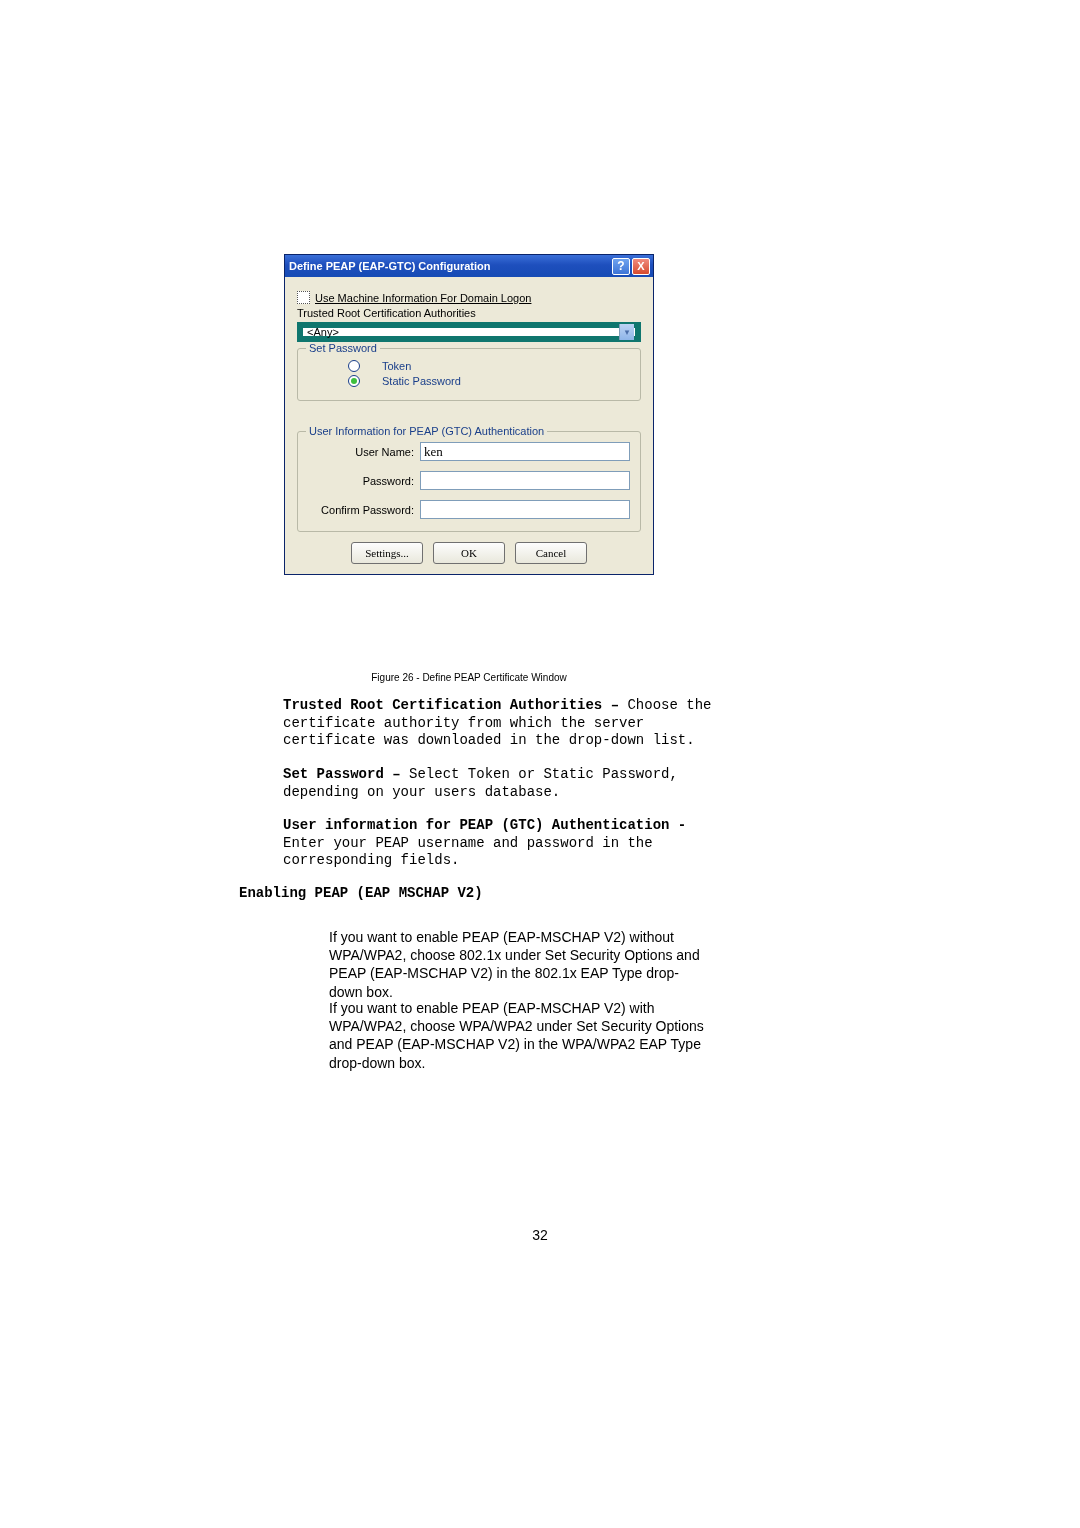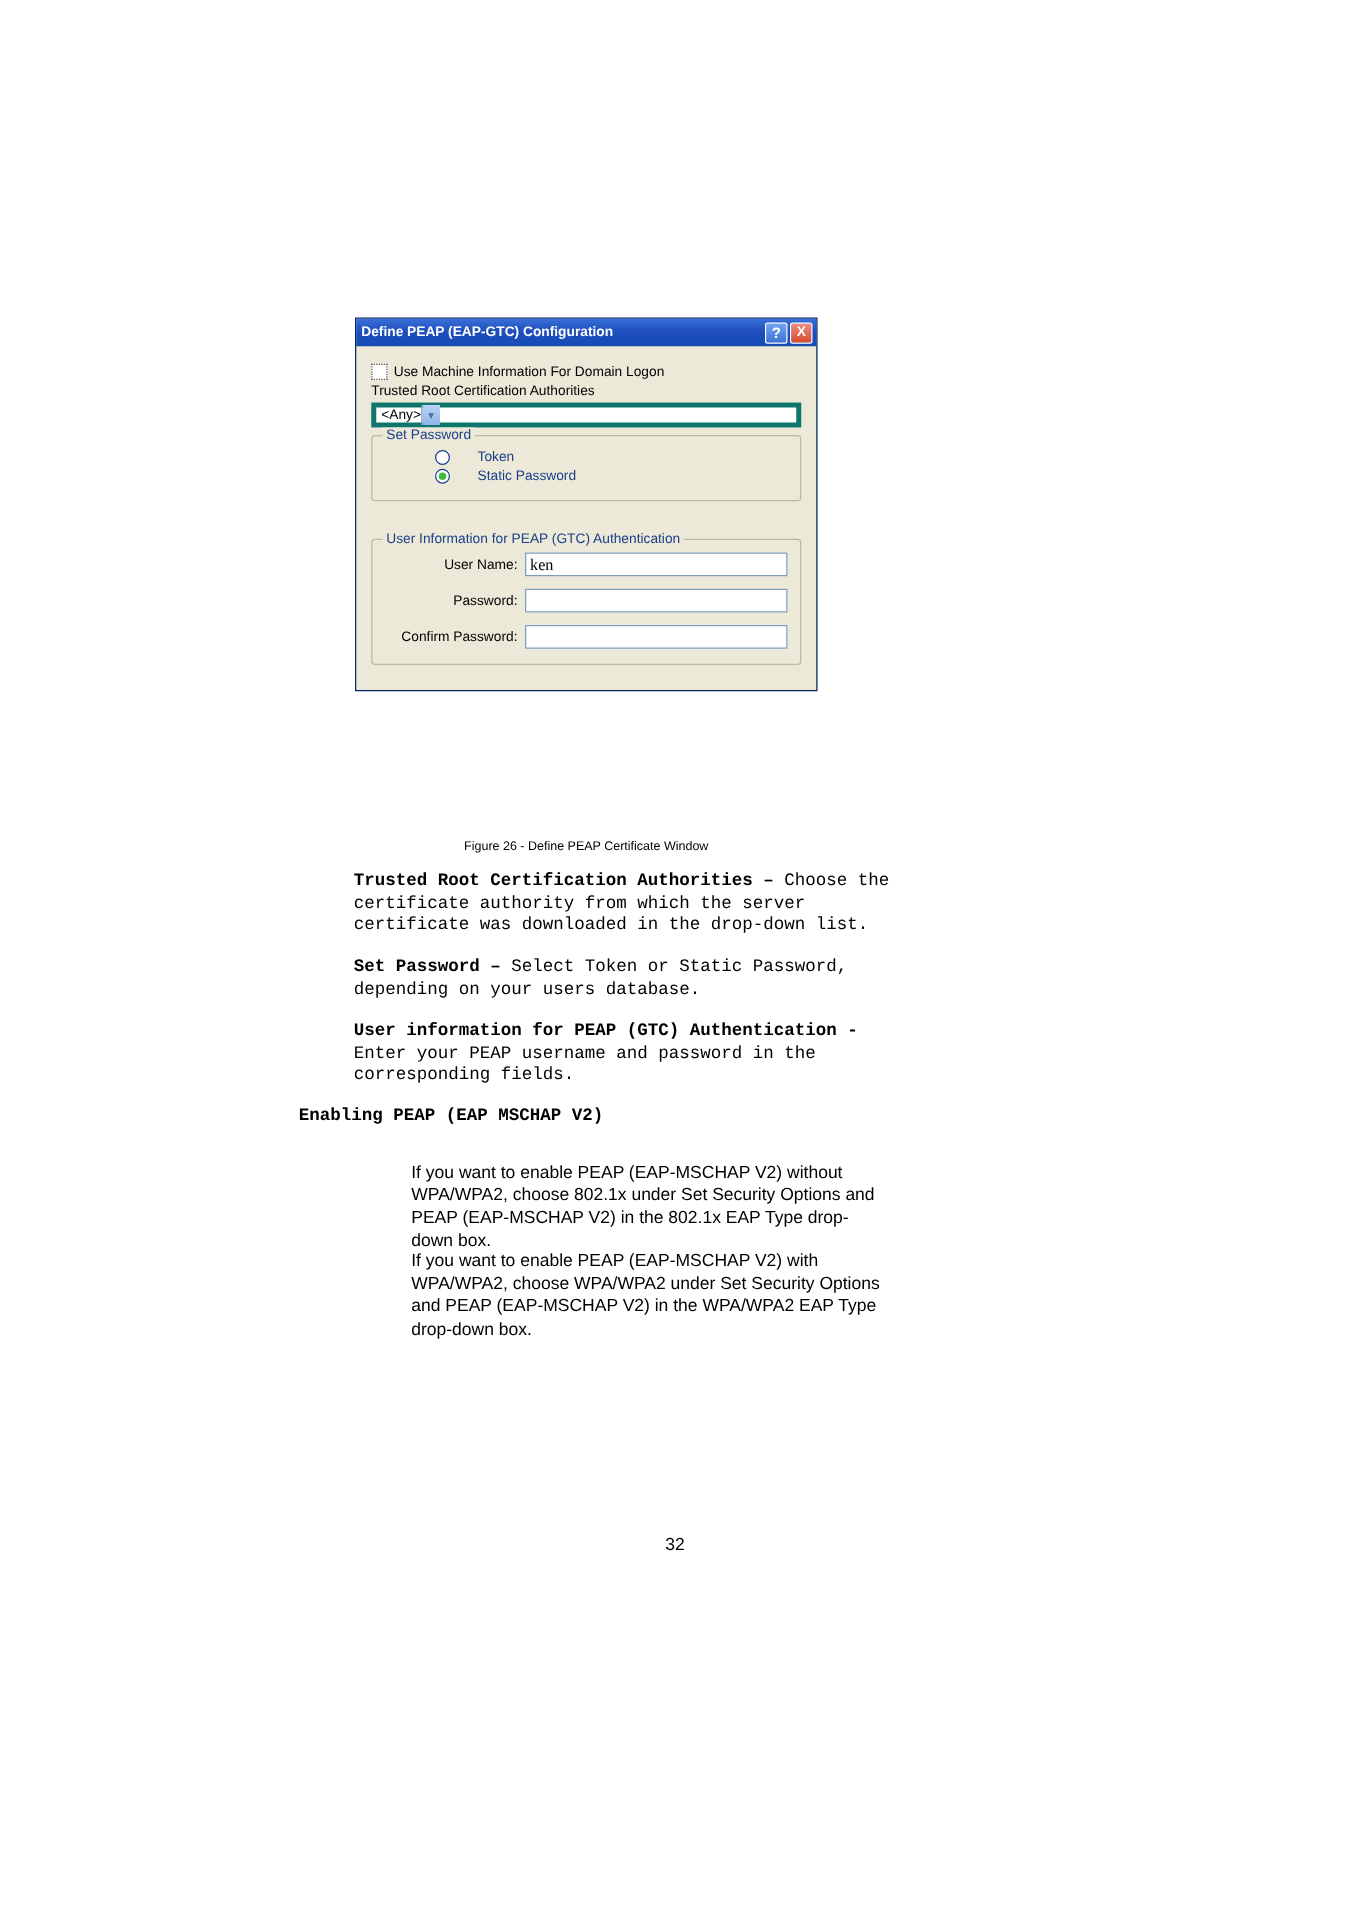--- a/index.html
+++ b/index.html
@@ -54,26 +54,26 @@
     .close-btn { background: linear-gradient(to bottom,#f08b7e,#d64b2e); color:#fff; font-size:11px;}
     .dlg-body {
       padding: 14px 12px 10px 12px;
       font-family: Tahoma, sans-serif;
       font-size: 11px;
     }
     .chk-row { display:flex; align-items:center; gap:5px; margin-bottom:3px; }
     .chk {
       width:13px; height:13px; border:1px dotted #555; background:#fff;
     }
-    .chk-label { color:#000; }
+    .chk-label { text-decoration: underline; color:#000; }
     .lbl { margin-bottom: 3px; }
     .select {
       width: 100%; height: 20px;
-      border:4px solid #0f766e; background:#fff;
-      display:flex; align-items:center; 
+      border:6px solid #0f766e; background:#fff;
+      display:flex; align-items:center; justify-content:space-between;
       padding:0 1px 0 4px;
       margin-bottom:6px;
     }
     .select-text { color:#000; }
     .dd-btn {
       width:15px; height:16px;
       background: linear-gradient(to bottom,#bcd3f3,#8fb5e9);
       display:flex; align-items:center; justify-content:center;
       border-left:1px solid #7f9db9;
       color:#4b6ea9;
@@ -215,20 +215,25 @@
             </div>
         </div>
         <div class="form-row" style="margin-bottom:0">
           <span class="form-lbl">Confirm Password:</span>
           <div class="text-input">
               <span></span>
             </div>
         </div>
       </div>
 
+      <div class="btn-row">
+        <div class="win-btn">Settings...</div>
+        <div class="win-btn">OK</div>
+        <div class="win-btn">Cancel</div>
+      </div>
     </div>
   </div>
 
   <div class="caption" style="position:absolute; top:596px; left:57px; width:370px;">Figure 26 - Define PEAP Certificate Window</div>
 
   <div class="body-text" style="top:625px;">
     <span class="b">Trusted Root Certification Authorities – </span><span>Choose the certificate authority from which the server certificate was downloaded in the drop-down list.</span>
   </div>
 
   <div class="body-text" style="top:694px;">

